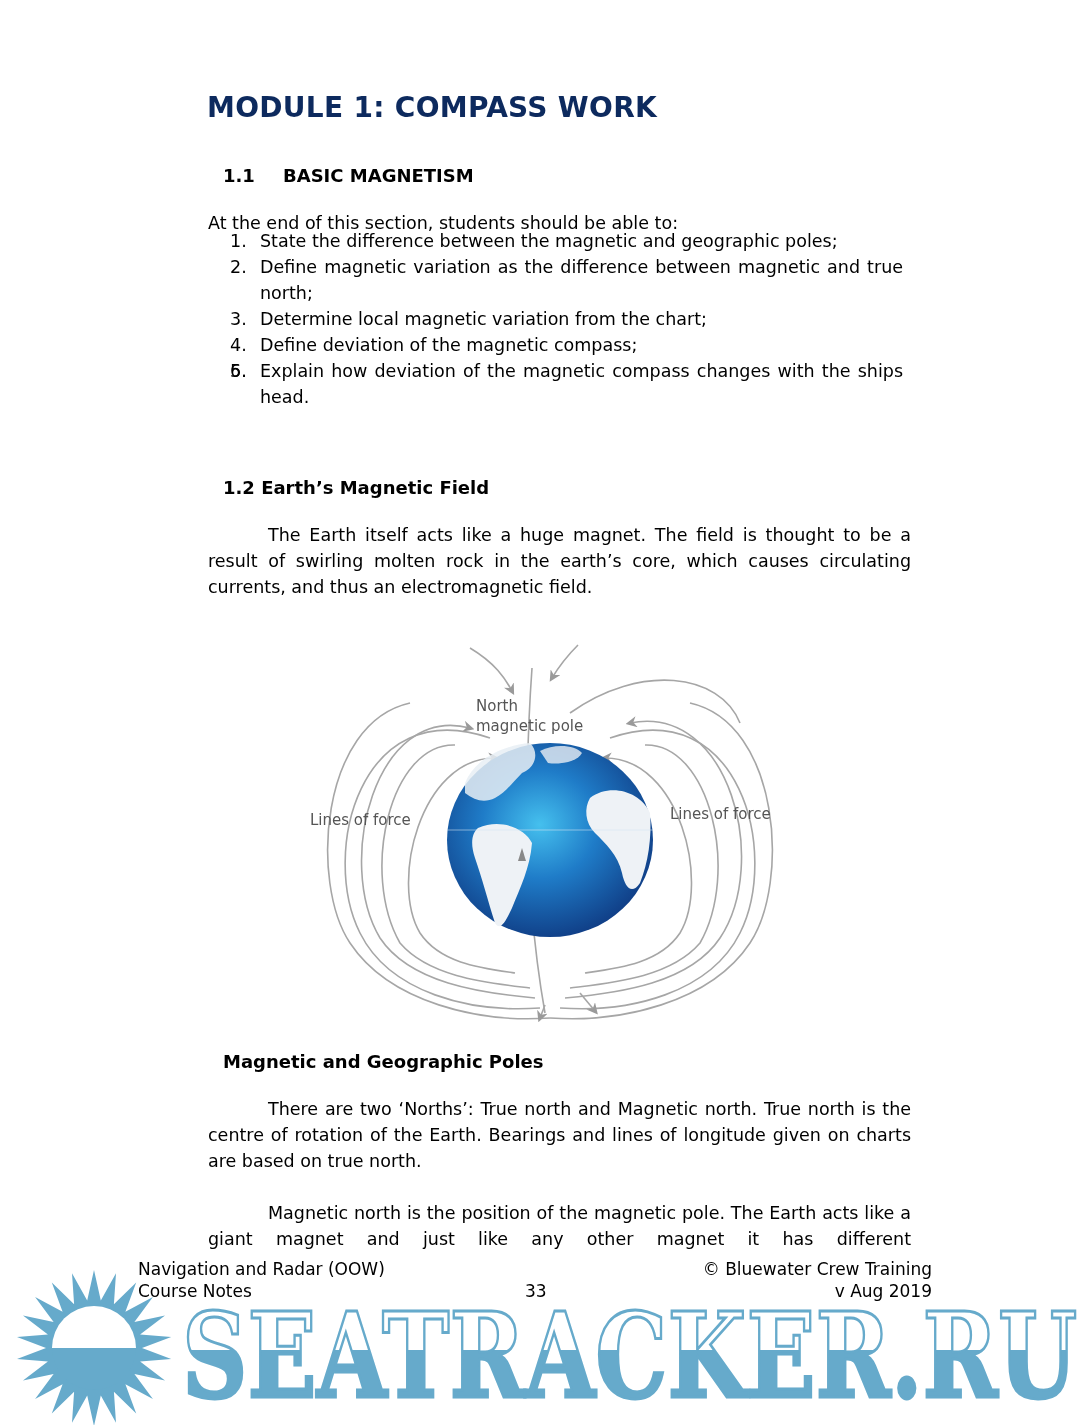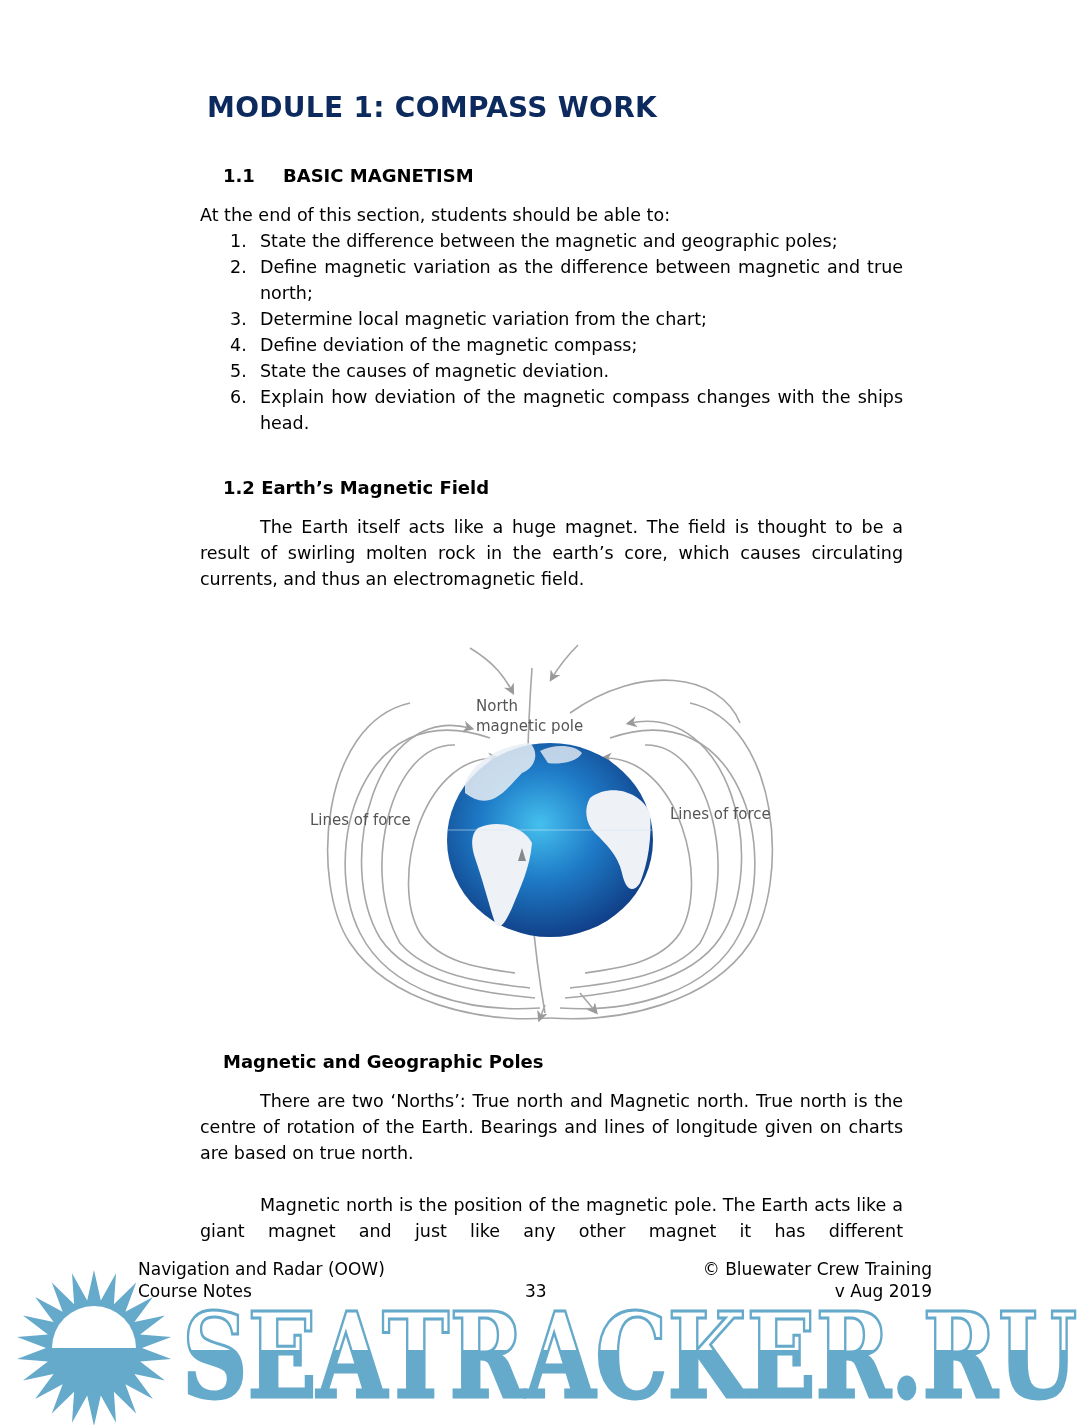--- a/index.html
+++ b/index.html
@@ -7,21 +7,21 @@
          font-family: "DejaVu Sans", "Liberation Sans", sans-serif; color: #000; }
 
   .page-title { position: absolute; left: 200px; top: 84px; margin: 7px;
                 font-family: "DejaVu Sans", sans-serif; font-weight: bold;
                 font-size: 28px; color: #0d2a5e; letter-spacing: 0.3px; }
 
   .sec-heading { position: absolute; left: 208px; margin: 15px; font-weight: bold;
                  font-size: 18px; font-family: "DejaVu Sans", sans-serif; }
   .sec-heading .num { display: inline-block; width: 60px; }
 
-  .para { position: absolute; left: 200px; width: 703px; margin: 0;
+  .para { position: absolute; left: 200px; width: 703px; margin: 8px;
           font-size: 17.5px; line-height: 26px; text-align: justify;
           font-family: "DejaVu Sans", sans-serif; }
   .para.indent { text-indent: 60px; }
 
   .objectives { position: absolute; left: 200px; top: 228px; width: 703px;
                 margin: 0; padding: 0; list-style: none;
                 font-size: 17.5px; line-height: 26px; font-family: "DejaVu Sans", sans-serif; }
   .objectives li { position: relative; padding-left: 60px; text-align: justify; }
   .objectives li .n { position: absolute; left: 30px; top: 0; }
 
@@ -45,21 +45,21 @@
   <span class="num">1.1</span><span>BASIC MAGNETISM</span>
 </h2>
 
 <p class="para" style="top:202px;">At the end of this section, students should be able to:</p>
 
 <ol class="objectives">
   <li><span class="n">1.</span><span>State the difference between the magnetic and geographic poles;</span></li>
   <li><span class="n">2.</span><span>Define magnetic variation as the difference between magnetic and true north;</span></li>
   <li><span class="n">3.</span><span>Determine local magnetic variation from the chart;</span></li>
   <li><span class="n">4.</span><span>Define deviation of the magnetic compass;</span></li>
-  <li><span class="n">5.</span><span>State the causes of magnetic deviation.</span></li>
+  <li><span class="n">5.</span></li>
   <li><span class="n">6.</span><span>Explain how deviation of the magnetic compass changes with the ships head.</span></li>
 </ol>
 
 <h2 class="sec-heading" style="top:462px;text-align:right;">1.2 Earth’s Magnetic Field</h2>
 
 <p class="para indent" style="top:514px;">The Earth itself acts like a huge magnet. The field is thought to be a result of swirling molten rock in the earth’s core, which causes circulating currents, and thus an electromagnetic field.</p>
 
 <div class="figure">
   <svg viewBox="0 0 500 392" xmlns="http://www.w3.org/2000/svg">
     <defs>

